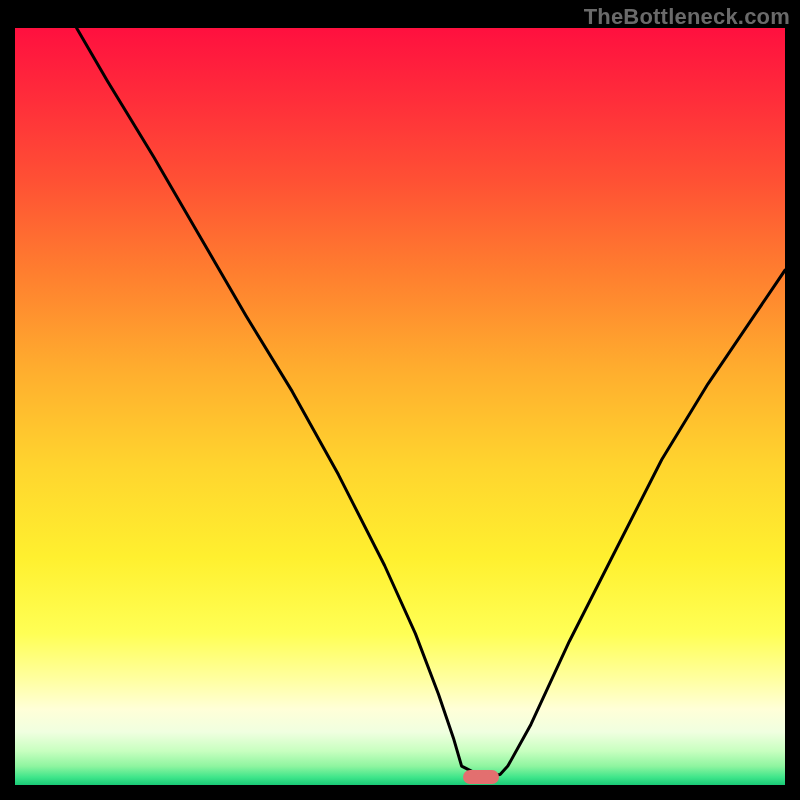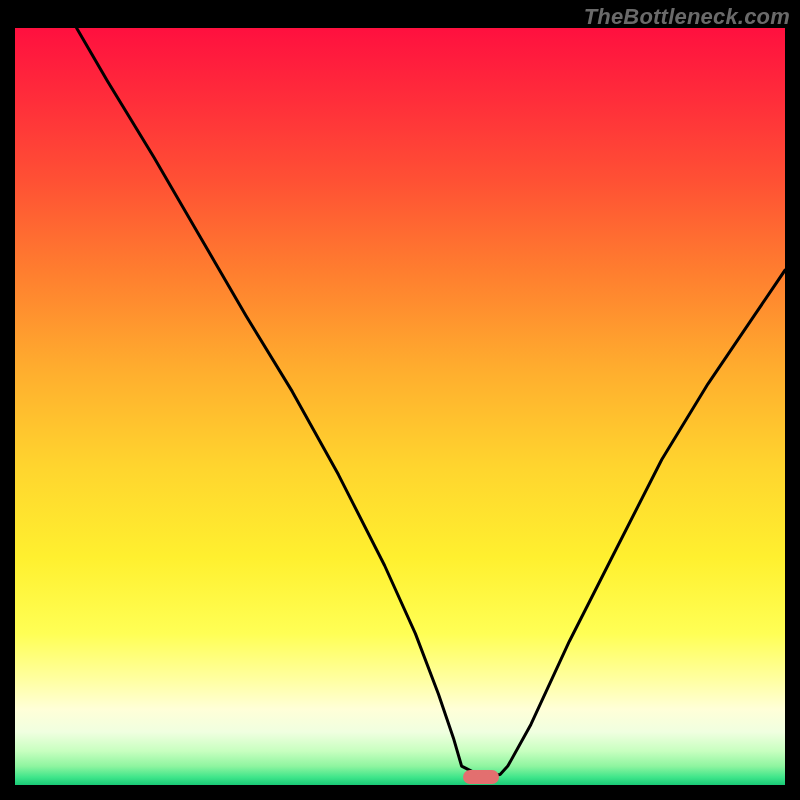--- a/index.html
+++ b/index.html
@@ -9,21 +9,20 @@
     height: 800px;
     background: #000;
     overflow: hidden;
     font-family: Arial, Helvetica, sans-serif;
   }
   .frame {
     position: relative;
     width: 800px;
     height: 800px;
     background: #000;
-    font-style: italic;
   }
   .watermark {
     position: absolute;
     top: 4px;
     right: 10px;
     color: #6a6a6a;
     font-size: 22px;
     font-weight: 600;
     letter-spacing: 0.2px;
     z-index: 20;

